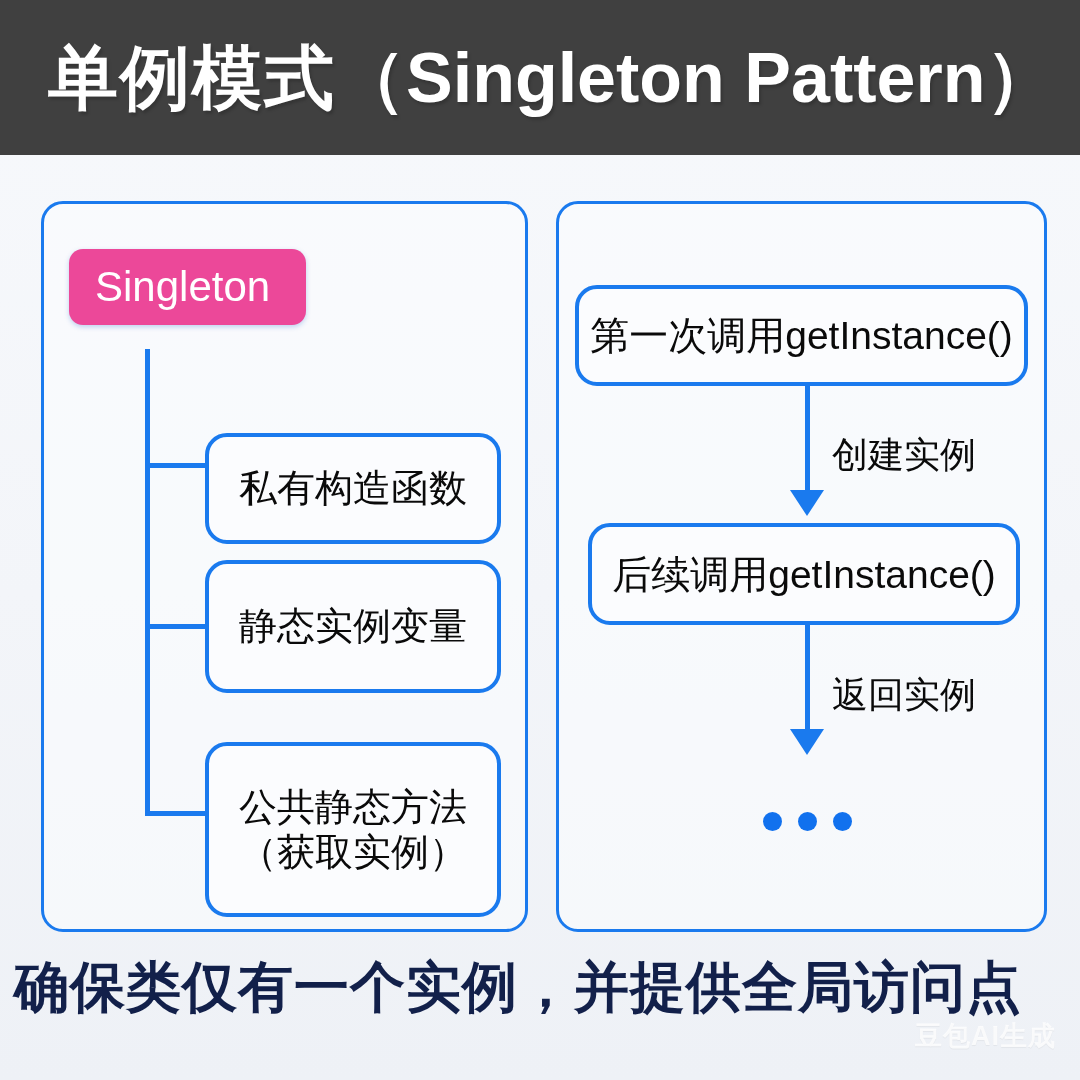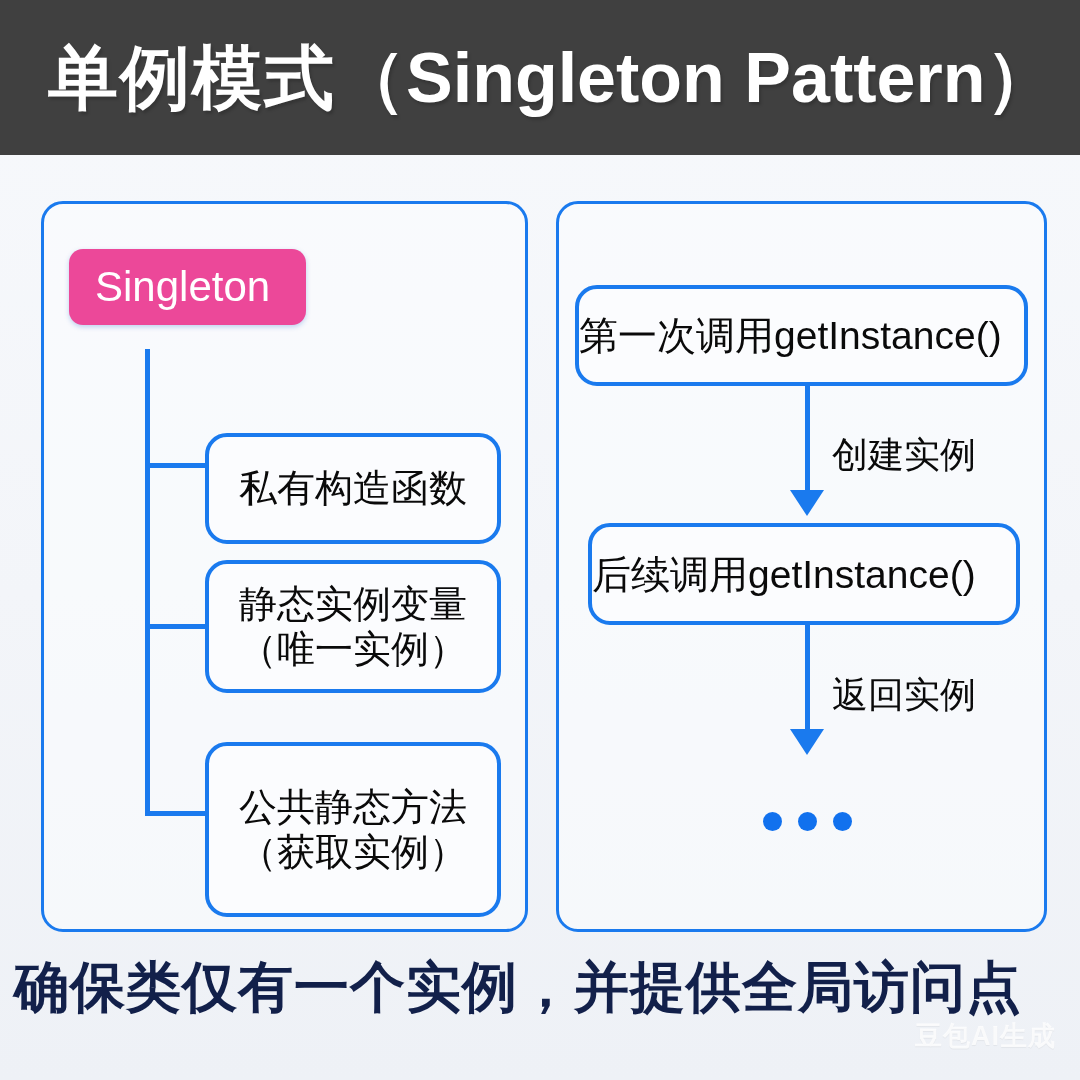--- a/index.html
+++ b/index.html
@@ -114,21 +114,21 @@
   #stub-2  { left: 145px; top: 811px; width: 63px; height: 5px; }
 
   
   .flow-box {
     position: absolute;
     border: 4px solid #1a7aee;
     border-radius: 22px;
     background: #fbfcfe;
     display: flex;
     align-items: center;
-    justify-content: flex-start;
+    justify-content: center;
   }
   .flow-box .label {
     color: #0a0a0a;
     font-size: 39px;
     font-weight: 500;
     line-height: 1;
     white-space: nowrap;
   }
   #flow-0 { left: 575px; top: 285px; width: 453px; height: 101px; }
   #flow-1 { left: 588px; top: 523px; width: 432px; height: 102px; }
@@ -226,21 +226,20 @@
 <div class="node-root">
   <span class="label">Singleton</span>
 </div>
 
 <div class="node-child" id="child-0">
   <span class="line1">私有构造函数</span>
 </div>
 
 <div class="node-child" id="child-1">
   <span class="line1">静态实例变量</span>
-  <span class="line2">（唯一实例）</span>
 </div>
 
 <div class="node-child" id="child-2">
   <span class="line1">公共静态方法</span>
   <span class="line2">（获取实例）</span>
 </div>
 
 <div class="panel" id="panel-right"></div>
 
 <div class="flow-box" id="flow-0">

